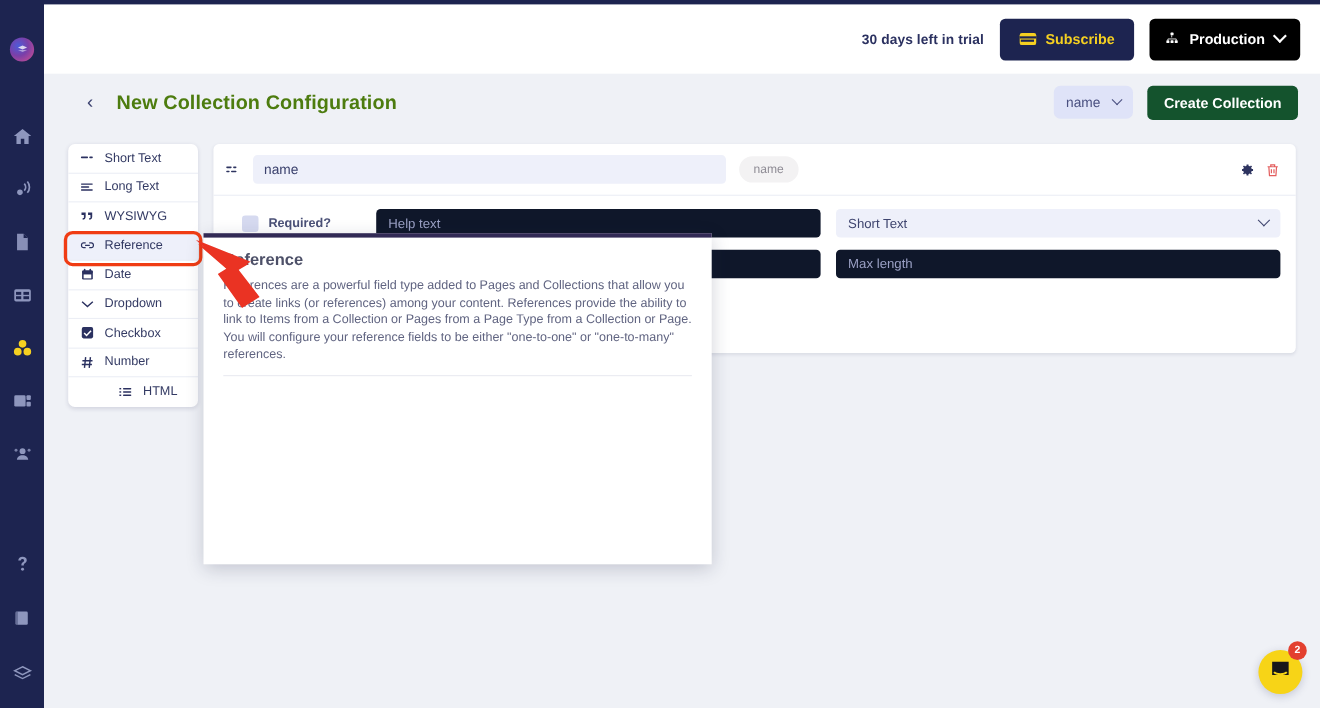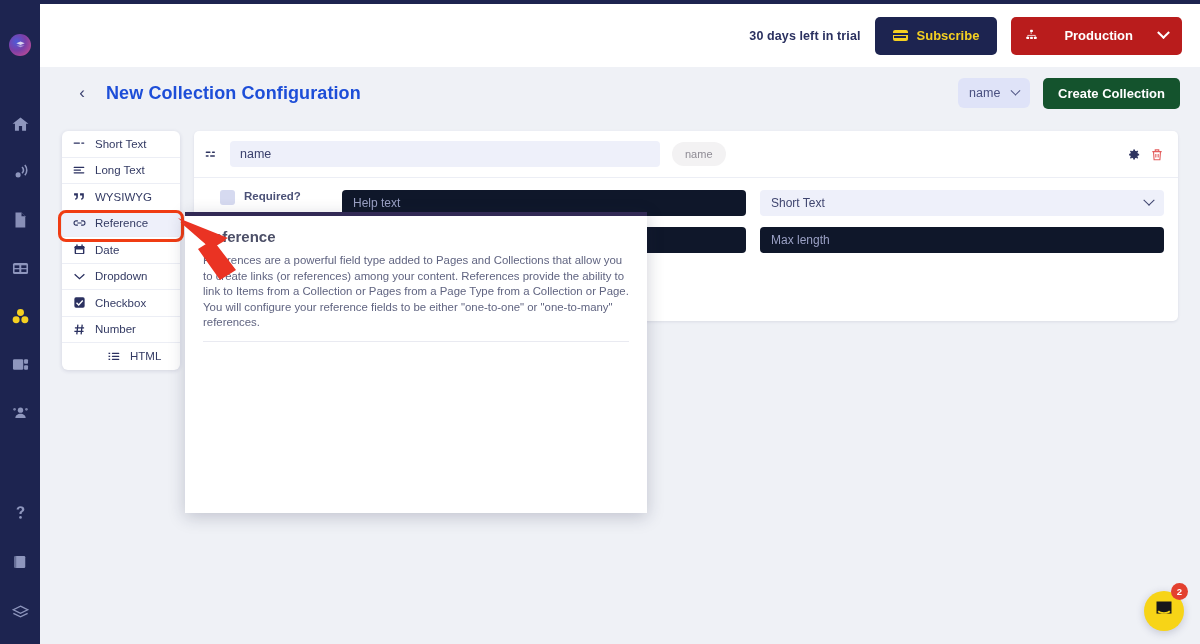--- a/index.html
+++ b/index.html
@@ -41,38 +41,38 @@
   .btn-subscribe {
     background: #1d2450; color: #f5d021; border: none; border-radius: 5px;
     height: 38px; padding: 0 18px; font-size: 13px; font-weight: bold;
     display: flex; align-items: center; gap: 9px; cursor: pointer;
     font-family: "Liberation Sans", sans-serif;
   }
   .card-glyph { width: 15px; height: 11px; border-radius: 2px; background: #f5d021; position: relative; flex: none; }
   .card-glyph::after { content:""; position:absolute; left:1.5px; right:1.5px; top:6px; height:2px; background:#1d2450; }
   .card-glyph::before { content:""; position:absolute; left:0; right:0; top:2.5px; height:2px; background:#1d2450; }
   .btn-production {
-    background: #b91c1c; color: #ffffff; border: none; border-radius: 5px;
+    background: #000000; color: #ffffff; border: none; border-radius: 5px;
     height: 38px; padding: 0 14px; font-size: 13px; font-weight: bold;
-    display: flex; align-items: center; gap: 26px; cursor: pointer;
+    display: flex; align-items: center; gap: 9px; cursor: pointer;
     font-family: "Liberation Sans", sans-serif;
   }
   .chev { width: 9px; height: 9px; border-right: 2px solid currentColor; border-bottom: 2px solid currentColor;
           transform: rotate(45deg) translate(-2px,-2px); flex: none; }
 
   
   .page-head {
     position: absolute; left: 40px; top: 67px; width: 1160px; height: 52px;
     display: flex; align-items: center;
   }
   .back-arrow {
     width: 22px; height: 22px; margin-left: 31px; color: #3c4270;
     display: flex; align-items: center; justify-content: center; cursor: pointer; font-size: 17px;
   }
-  .page-title { margin-left: 13px; font-size: 18px; font-weight: bold; color: #1d4ed8; letter-spacing: .1px; }
+  .page-title { margin-left: 13px; font-size: 18px; font-weight: bold; color: #4d7c0f; letter-spacing: .1px; }
   .head-right { margin-left: auto; display: flex; align-items: center; gap: 13px; padding-right: 20px; }
   .name-select {
     background: #dfe3f8; border: none; border-radius: 6px; height: 30px; min-width: 72px;
     display: flex; align-items: center; justify-content: space-between; gap: 8px;
     padding: 0 11px; font-size: 12.5px; color: #4a5080; cursor: pointer;
   }
   .name-select .chev { width: 7px; height: 7px; border-width: 1.8px; color: #4a5080; }
   .btn-create {
     background: #14532d; color: #fff; border: none; border-radius: 5px; height: 31px;
     padding: 0 15px; font-size: 13px; font-weight: bold; cursor: pointer;
@@ -117,21 +117,21 @@
   .fc-tag {
     margin-left: 12px; background: #f3f2f3; border-radius: 12px;
     height: 24px; padding: 0 13px; display: flex; align-items: center;
     font-size: 11px; color: #8f8c95;
   }
   .fc-icons { margin-left: auto; display: flex; align-items: center; gap: 9px; }
   .gear-ic { width: 15px; height: 15px; color: #2e3460; cursor: pointer; }
   .trash-ic { width: 14px; height: 15px; color: #e35d5d; cursor: pointer; }
   .fc-body { padding: 12px 14px 0 26px; }
   .fc-grid { display: flex; gap: 14px; margin-bottom: 11px; }
-  .req-box { display: flex; align-items: flex-start; gap: 9px; width: 108px; flex: none; }
+  .req-box { display: flex; align-items: center; gap: 9px; width: 108px; flex: none; }
   .req-check { width: 15px; height: 15px; border-radius: 3px; background: #d6daf0; cursor: pointer; flex: none; }
   .req-label { font-size: 11.5px; color: #4b5177; font-weight: bold; }
   .ipt {
     height: 26px; background: #0f172a; border: none; border-radius: 4px; padding: 0 11px;
     font-size: 12px; color: #9aa0c4; font-family: "Liberation Sans", sans-serif; flex: 1;
   }
   .ipt::placeholder { color: #9aa0c4; }
   .sel-box {
     height: 26px; background: #eef0fa; border-radius: 4px; padding: 0 11px;
     display: flex; align-items: center; font-size: 12px; color: #3f456f; flex: 1; cursor: pointer;

